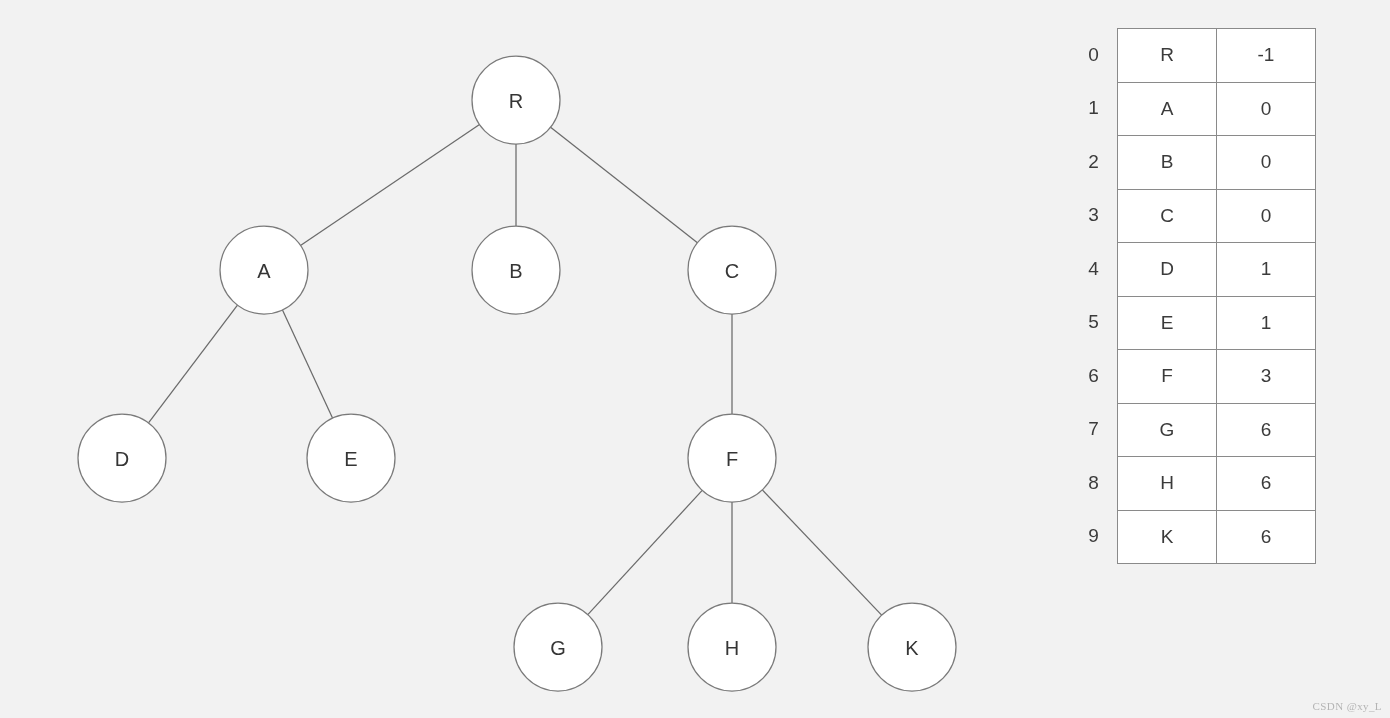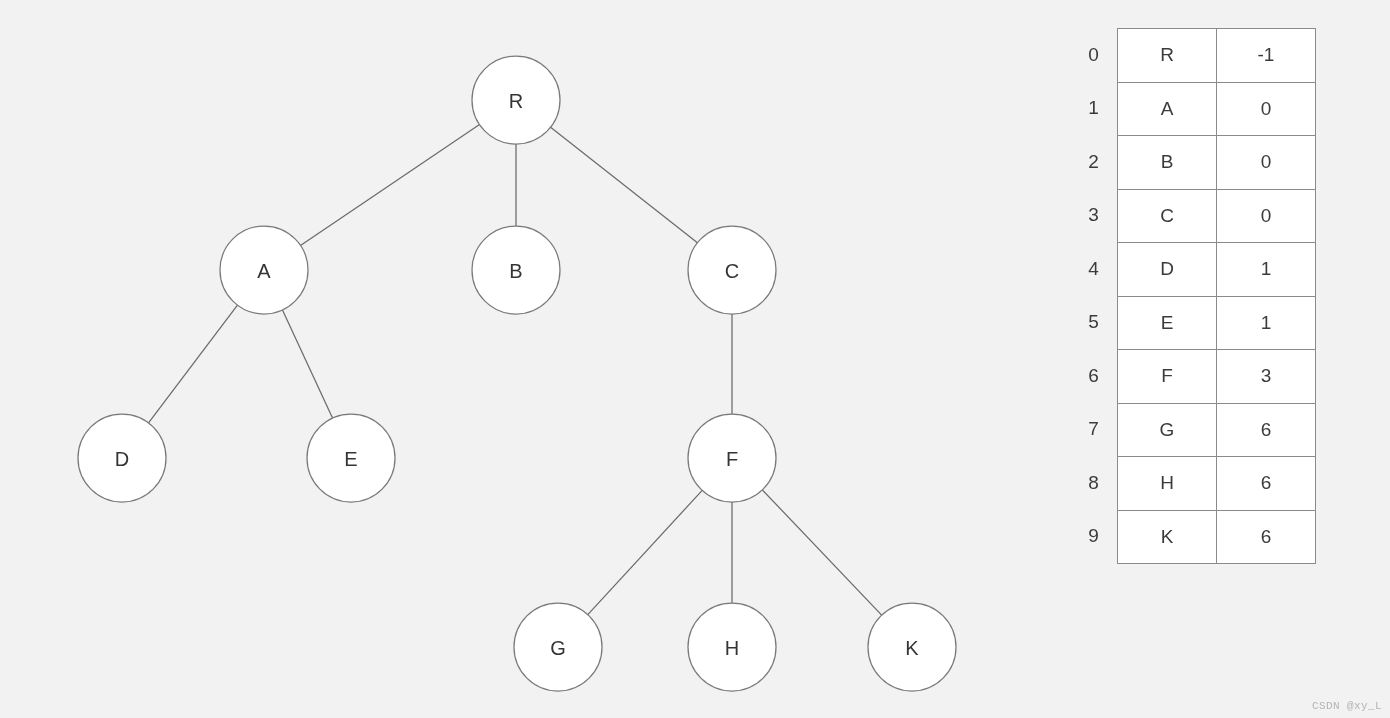--- a/index.html
+++ b/index.html
@@ -87,21 +87,21 @@
   td.col-key { width: 99px; }
   td.col-val { width: 99px; }
 
   
   #watermark {
     position: absolute;
     right: 8px;
     bottom: 6px;
     color: #b4b4b4;
     font-size: 11px;
-    font-family: Liberation Mono, monospace;
+    font-family: Liberation Serif, serif;
     letter-spacing: 0.4px;
   }
 </style>
 </head>
 <body>
 
 <div id="tree-diagram">
   <svg id="tree-svg" width="1040" height="718">
     <g id="edges-group">
         <line x1="479.5239475478308" y1="124.60686078122525" x2="300.4760524521692" y2="245.39313921877476" class="edge-line" stroke="#6b6b6b"></line>

